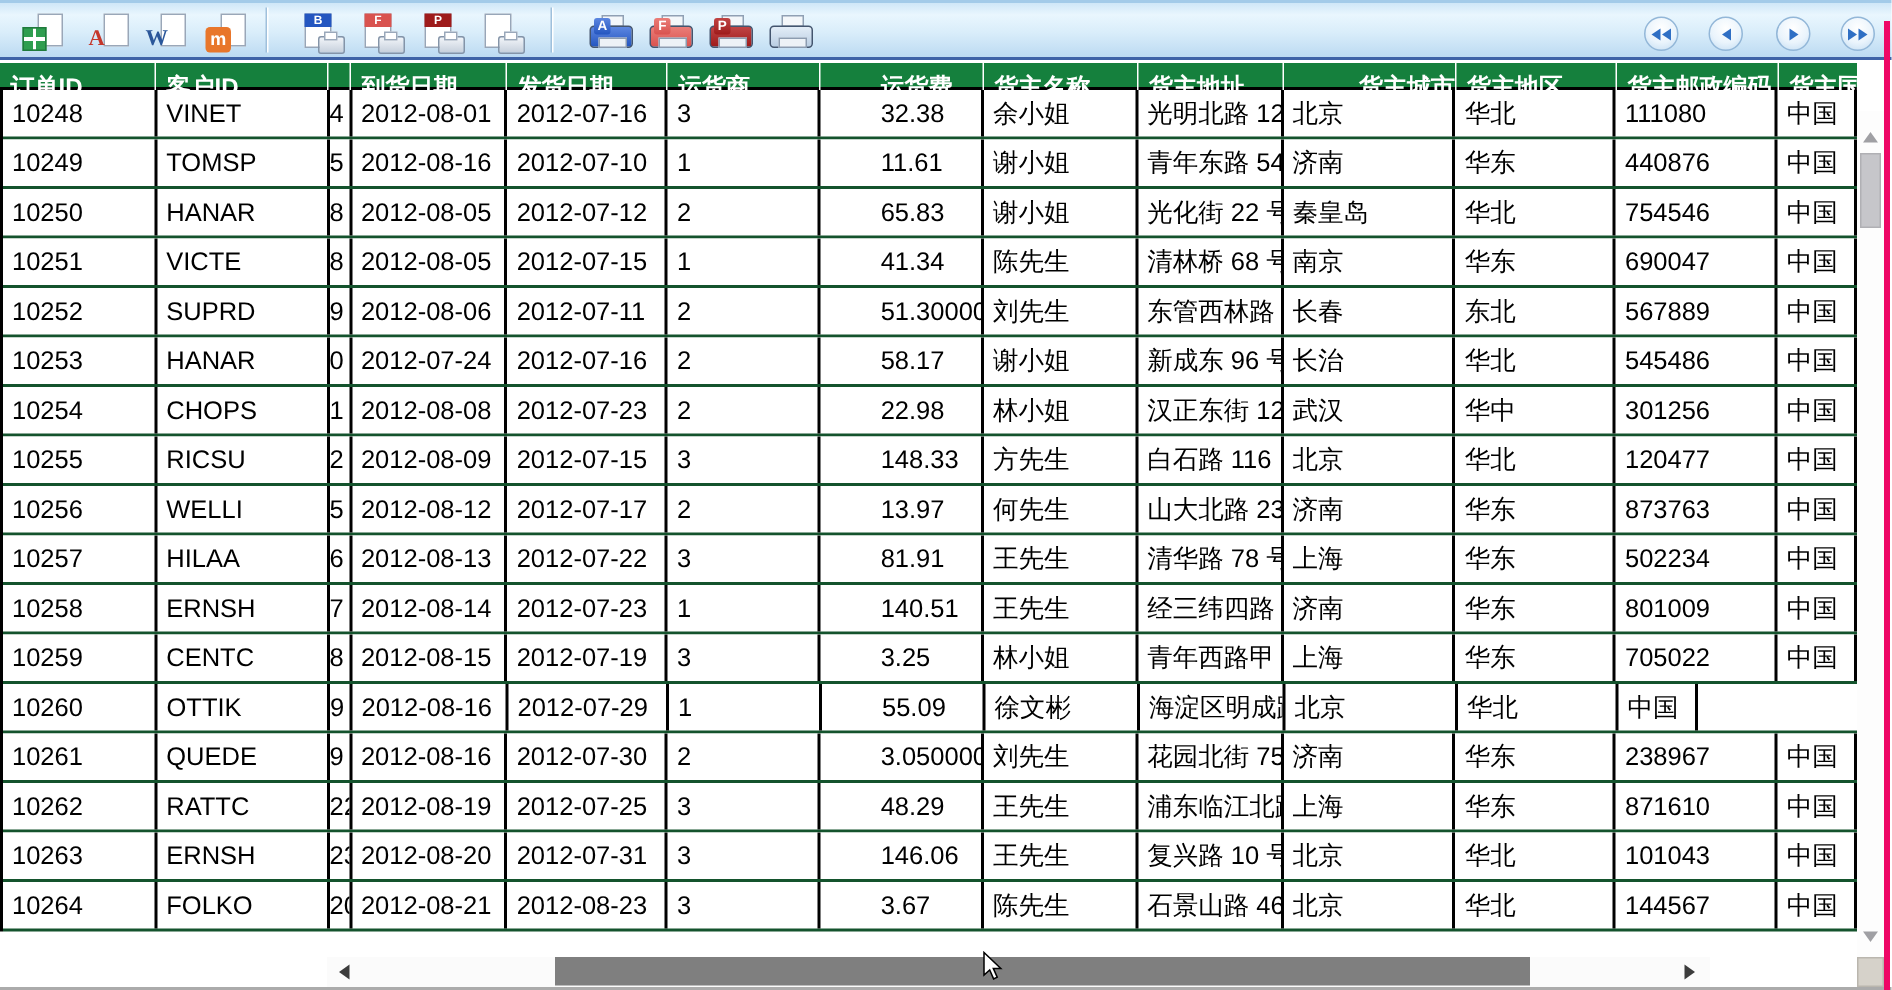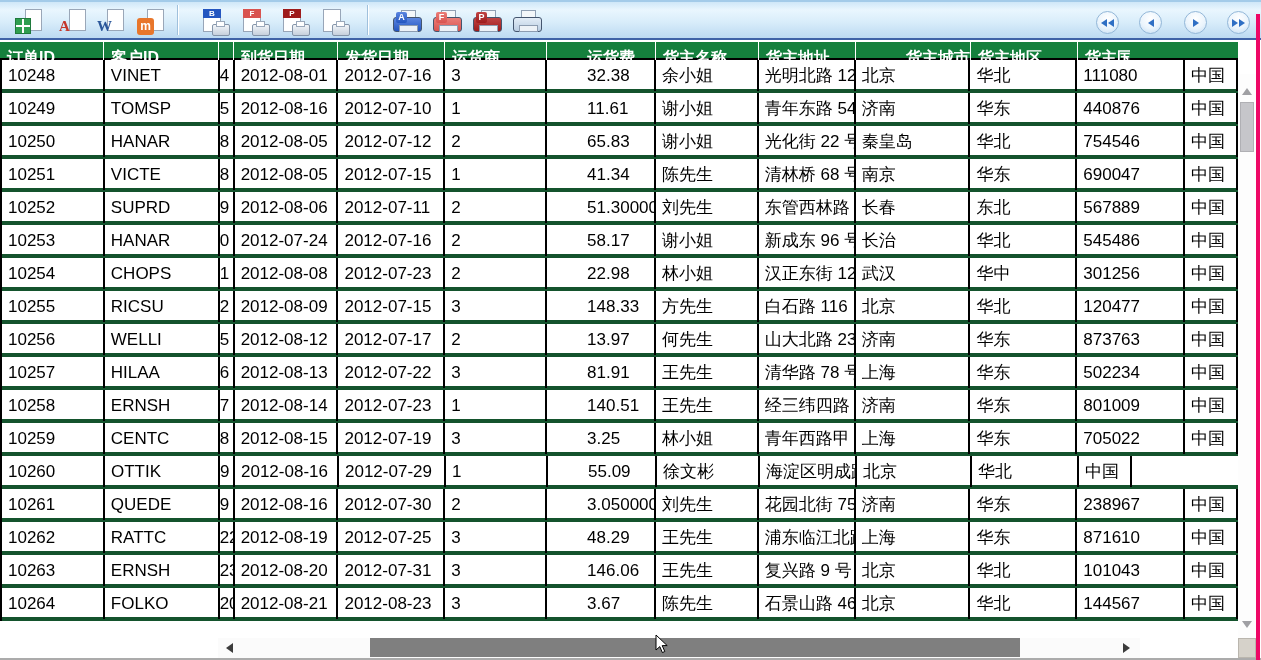--- a/index.html
+++ b/index.html
@@ -49,21 +49,21 @@
   .tri.r{border-left:6px solid #2f6fc4;} .tri.l{border-right:6px solid #2f6fc4;}
   .tri + .tri{margin-left:1px;}
 
   
   .grid{position:absolute;left:0;top:42px;width:1238px;}
   .hrow{display:flex;height:16px;background:#15803d;}
   .hcell{box-sizing:border-box;height:32px;color:#fff;font-size:16px;font-weight:600;
      padding:6px 0 0 7px;overflow:hidden;white-space:nowrap;cursor:pointer;}
   .hcell + .hcell{border-left:1px solid #fff;}
   .rows{border-top:2px solid #000;border-left:2px solid #000;}
-  .trow{display:flex;height:33px;box-sizing:border-box;border-bottom:4px solid #14532d;background:#fff;}
+  .trow{display:flex;height:33px;box-sizing:border-box;border-bottom:2px solid #14532d;background:#fff;}
   .tcell{box-sizing:border-box;height:31px;border-right:2px solid #000;font-size:17px;color:#000;
      padding-left:6px;overflow:hidden;white-space:nowrap;display:flex;align-items:center;}
   .c0{width:103px;} .c1{width:115px;} .c2{width:15px;} .c3{width:104px;} .c4{width:107px;}
   .c5{width:102px;} .c6{width:109px;padding-left:40px;} .c7{width:103px;} .c8{width:97px;} .c9{width:115px;text-align:right;}
   .c10{width:107px;} .c11{width:108px;} .c12{width:53px;}
   .tcell.c2{padding:0 1px 0 0;direction:rtl;justify-content:flex-end;}
   .rows .trow .c0{border-right-width:2px;}
 
   
   .vscroll{position:absolute;left:1238px;top:74px;width:18px;height:564px;background:#fdfdfd;}
@@ -176,20 +176,21 @@
         <div class="hcell c1">客户ID</div>
         <div class="hcell c2"></div>
         <div class="hcell c3">到货日期</div>
         <div class="hcell c4">发货日期</div>
         <div class="hcell c5">运货商</div>
         <div class="hcell c6">运货费</div>
         <div class="hcell c7">货主名称</div>
         <div class="hcell c8">货主地址</div>
         <div class="hcell c9">货主城市</div>
         <div class="hcell c10">货主地区</div>
+        <div class="hcell c11">货主邮政编码</div>
         <div class="hcell c12">货主国家</div>
       </div>
     <div class="rows">
         <div class="trow">
           <div class="tcell c0">10248</div>
           <div class="tcell c1">VINET</div>
           <div class="tcell c2">4</div>
           <div class="tcell c3">2012-08-01</div>
           <div class="tcell c4">2012-07-16</div>
           <div class="tcell c5">3</div>
@@ -412,21 +413,21 @@
         </div>
         <div class="trow">
           <div class="tcell c0">10263</div>
           <div class="tcell c1">ERNSH</div>
           <div class="tcell c2">23</div>
           <div class="tcell c3">2012-08-20</div>
           <div class="tcell c4">2012-07-31</div>
           <div class="tcell c5">3</div>
           <div class="tcell c6">146.06</div>
           <div class="tcell c7">王先生</div>
-          <div class="tcell c8">复兴路 9 号</div>
+          <div class="tcell c8">复兴路 10 号</div>
           <div class="tcell c9">北京</div>
           <div class="tcell c10">华北</div>
           <div class="tcell c11">101043</div>
           <div class="tcell c12">中国</div>
         </div>
         <div class="trow">
           <div class="tcell c0">10264</div>
           <div class="tcell c1">FOLKO</div>
           <div class="tcell c2">20</div>
           <div class="tcell c3">2012-08-21</div>

